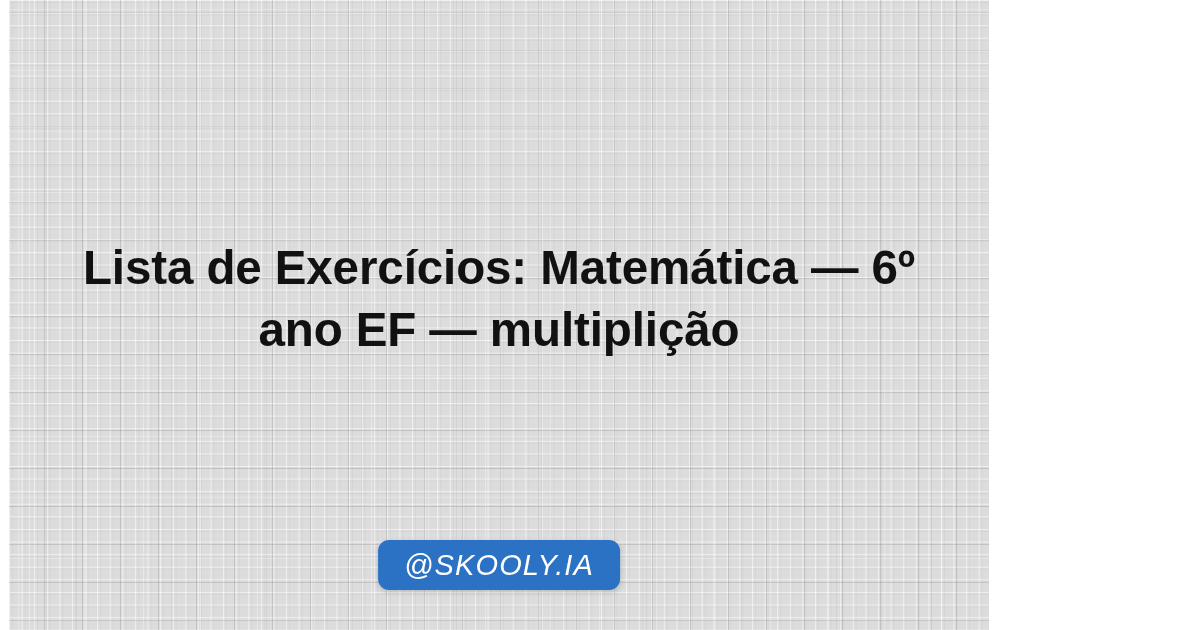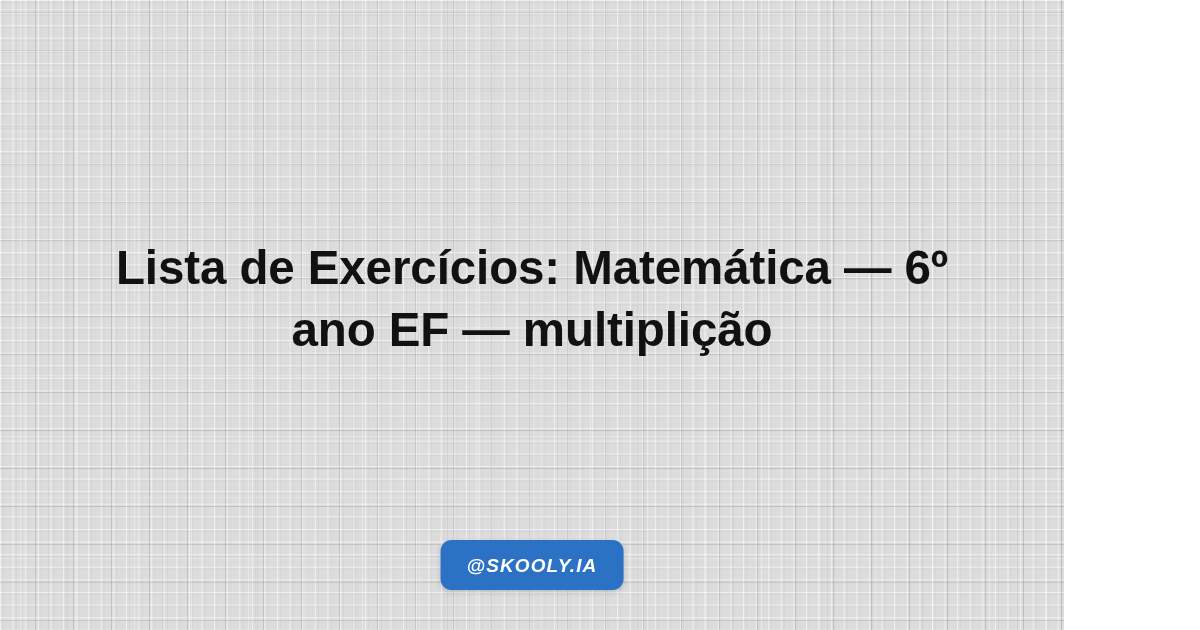--- a/index.html
+++ b/index.html
@@ -9,25 +9,26 @@
 
   body {
     width: 1200px;
     height: 630px;
     overflow: hidden;
     font-family: "Liberation Sans", sans-serif;
   }
 
   #og-card {
     position: relative;
-    width: 1064px;
+    width: 980px;
     height: 630px;
     box-sizing: border-box;
     background-color: #dcdcdc;
     overflow: hidden;
+    margin-left: 9px;
   }
 
   
   .grid-layer {
     position: absolute;
     inset: 0;
     pointer-events: none;
   }
 
   
@@ -120,22 +121,22 @@
     align-items: center;
     justify-content: center;
     background-color: #2b72c4;
     border-radius: 11px;
     box-shadow: 0 2px 5px rgba(60,70,85,0.22);
     z-index: 4;
   }
 
   #handle-text {
     font-family: "Liberation Sans", sans-serif;
-    font-size: 19px;
-    font-weight: bold;
+    font-size: 29px;
+    font-weight: normal;
     font-style: italic;
     letter-spacing: 1.1px;
     color: #ffffff;
     white-space: nowrap;
     line-height: 1;
   }
 </style>
 </head>
 <body>
 

